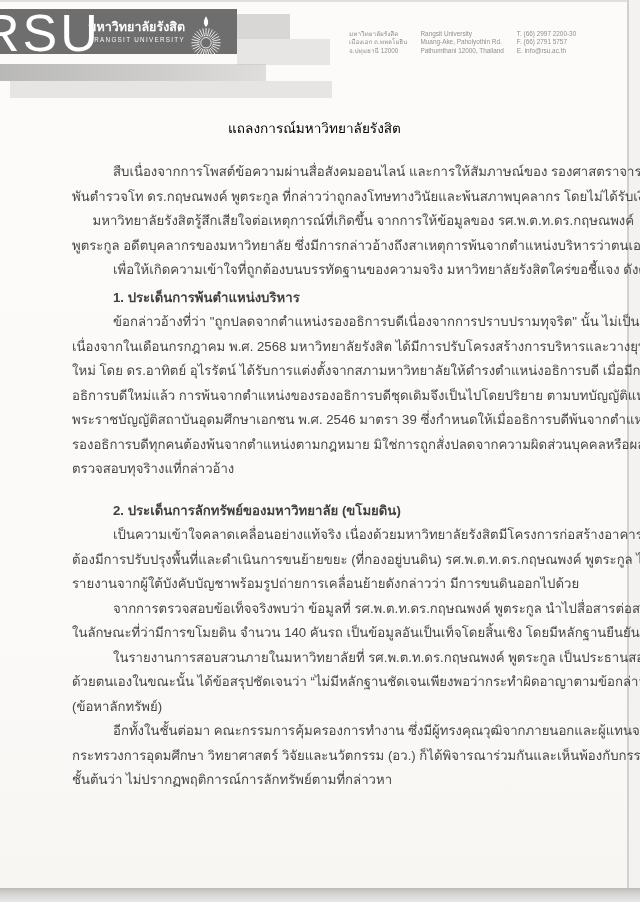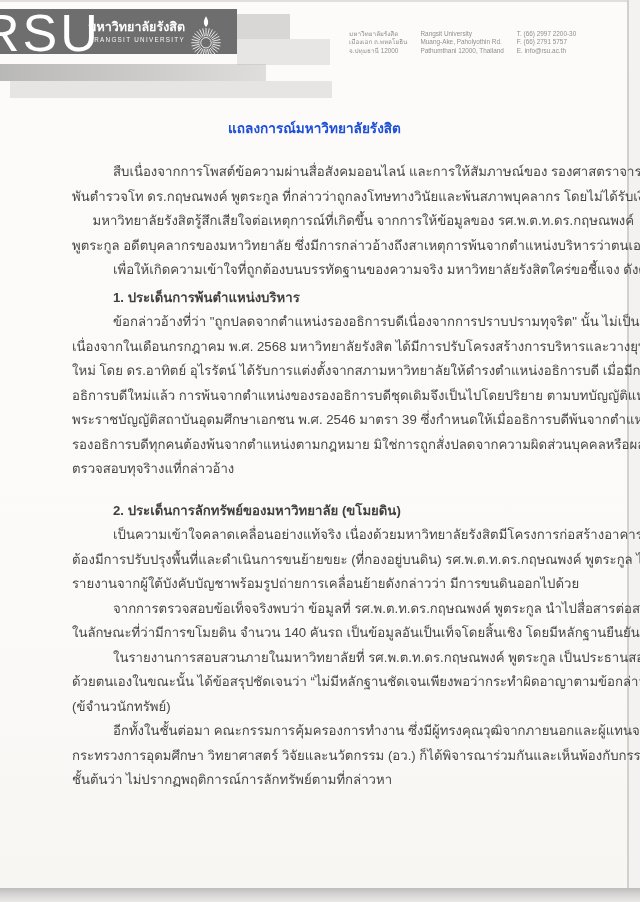--- a/index.html
+++ b/index.html
@@ -41,21 +41,21 @@
   .gr4{left:10px;top:81px;width:322px;height:17px;background:rgba(180,180,180,.30);}
   
   .contact{
     position:absolute;left:349px;top:30px;display:flex;gap:13px;
     color:#8f8f8f;font-size:6.4px;line-height:8.4px;
   }
   .contact .col{white-space:nowrap;}
   
   .doc-title{
     position:absolute;left:72px;top:117px;width:485px;
-    text-align:center;font-size:13.6px;font-weight:700;color:#1d4ed8;
+    text-align:center;font-size:13.6px;font-weight:400;color:#000000;
   }
   #doc-body{position:absolute;left:72px;top:160px;width:485px;color:#474747;}
   .doc-line{
     height:24.5px;line-height:24.5px;font-size:13.2px;
     white-space:nowrap;overflow:visible;
   }
   .doc-line.bold{font-weight:700;color:#3f3f3f;}
   
   .site{position:absolute;left:528px;top:862px;font-size:10px;color:#9b9b9b;letter-spacing:.3px;margin-top:44px;}
 </style>
@@ -149,19 +149,19 @@
     <div class="doc-line">รองอธิการบดีทุกคนต้องพ้นจากตำแหน่งตามกฎหมาย มิใช่การถูกสั่งปลดจากความผิดส่วนบุคคลหรือผลจากการ</div>
     <div class="doc-line">ตรวจสอบทุจริางแที่กล่าวอ้าง</div>
     <div class="doc-line bold" style="padding-left: 41px; margin-top: 17px;">2. ประเด็นการลักทรัพย์ของมหาวิทยาลัย (ขโมยดิน)</div>
     <div class="doc-line" style="padding-left: 41px;">เป็นความเข้าใจคลาดเคลื่อนอย่างแท้จริง เนื่องด้วยมหาวิทยาลัยรังสิตมีโครงการก่อสร้างอาคารใหม่ จึง</div>
     <div class="doc-line">ต้องมีการปรับปรุงพื้นที่และดำเนินการขนย้ายขยะ (ที่กองอยู่บนดิน) รศ.พ.ต.ท.ดร.กฤษณพงค์ พูตระกูล ได้รับ</div>
     <div class="doc-line">รายงานจากผู้ใต้บังคับบัญชาพร้อมรูปถ่ายการเคลื่อนย้ายดังกล่าวว่า มีการขนดินออกไปด้วย</div>
     <div class="doc-line" style="padding-left: 41px;">จากการตรวจสอบข้อเท็จจริงพบว่า ข้อมูลที่ รศ.พ.ต.ท.ดร.กฤษณพงค์ พูตระกูล นำไปสื่อสารต่อสาธารณะ</div>
     <div class="doc-line">ในลักษณะที่ว่ามีการขโมยดิน จำนวน 140 คันรถ เป็นข้อมูลอันเป็นเท็จโดยสิ้นเชิง โดยมีหลักฐานยืนยัน ดังนี้</div>
     <div class="doc-line" style="padding-left: 41px;">ในรายงานการสอบสวนภายในมหาวิทยาลัยที่ รศ.พ.ต.ท.ดร.กฤษณพงค์ พูตระกูล เป็นประธานสอบสวน</div>
     <div class="doc-line">ด้วยตนเองในขณะนั้น ได้ข้อสรุปชัดเจนว่า “ไม่มีหลักฐานชัดเจนเพียงพอว่ากระทำผิดอาญาตามข้อกล่าวหา”</div>
-    <div class="doc-line">(ข้จำนวนักทรัพย์)</div>
+    <div class="doc-line">(ข้อหาลักทรัพย์)</div>
     <div class="doc-line" style="padding-left: 41px;">อีกทั้งในชั้นต่อมา คณะกรรมการคุ้มครองการทำงาน ซึ่งมีผู้ทรงคุณวุฒิจากภายนอกและผู้แทนจาก</div>
     <div class="doc-line">กระทรวงการอุดมศึกษา วิทยาศาสตร์ วิจัยและนวัตกรรม (อว.) ก็ได้พิจารณาร่วมกันและเห็นพ้องกับกรรมการใน</div>
     <div class="doc-line">ชั้นต้นว่า ไม่ปรากฏพฤติการณ์การลักทรัพย์ตามที่กล่าวหา</div>
   </div>
 
 <div class="site">www.rsu.ac.th</div>
 
 </body></html>

